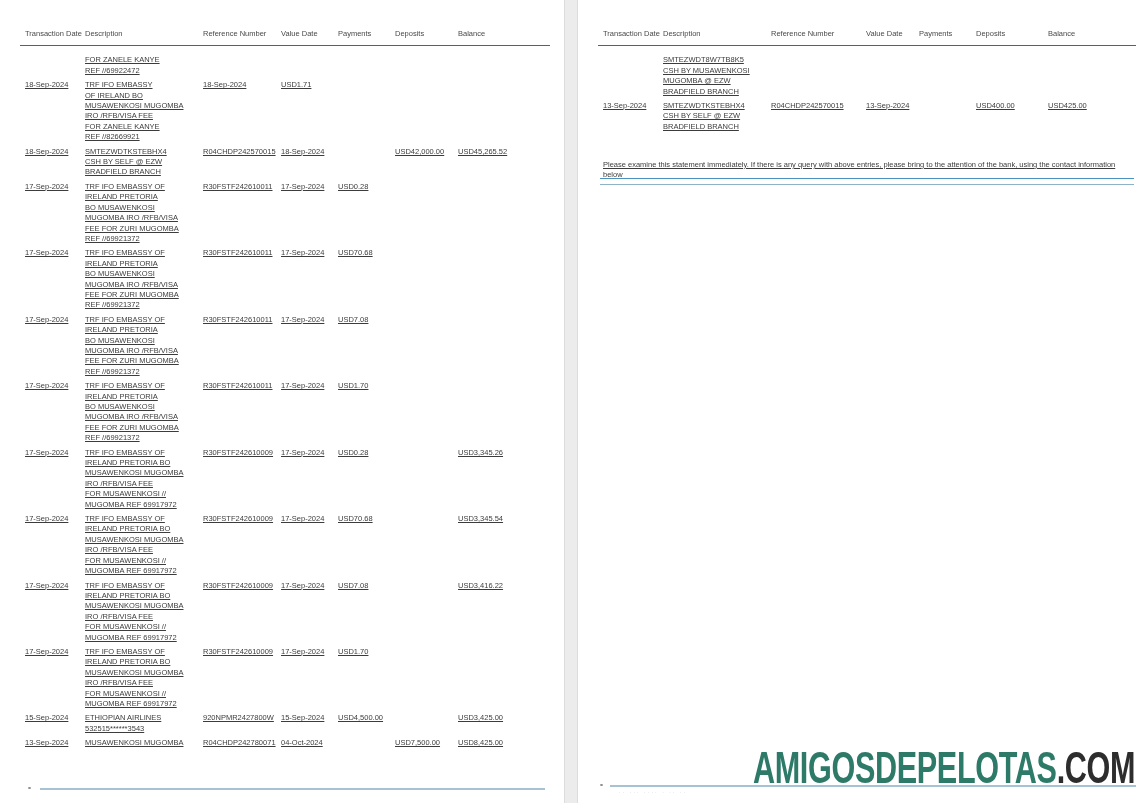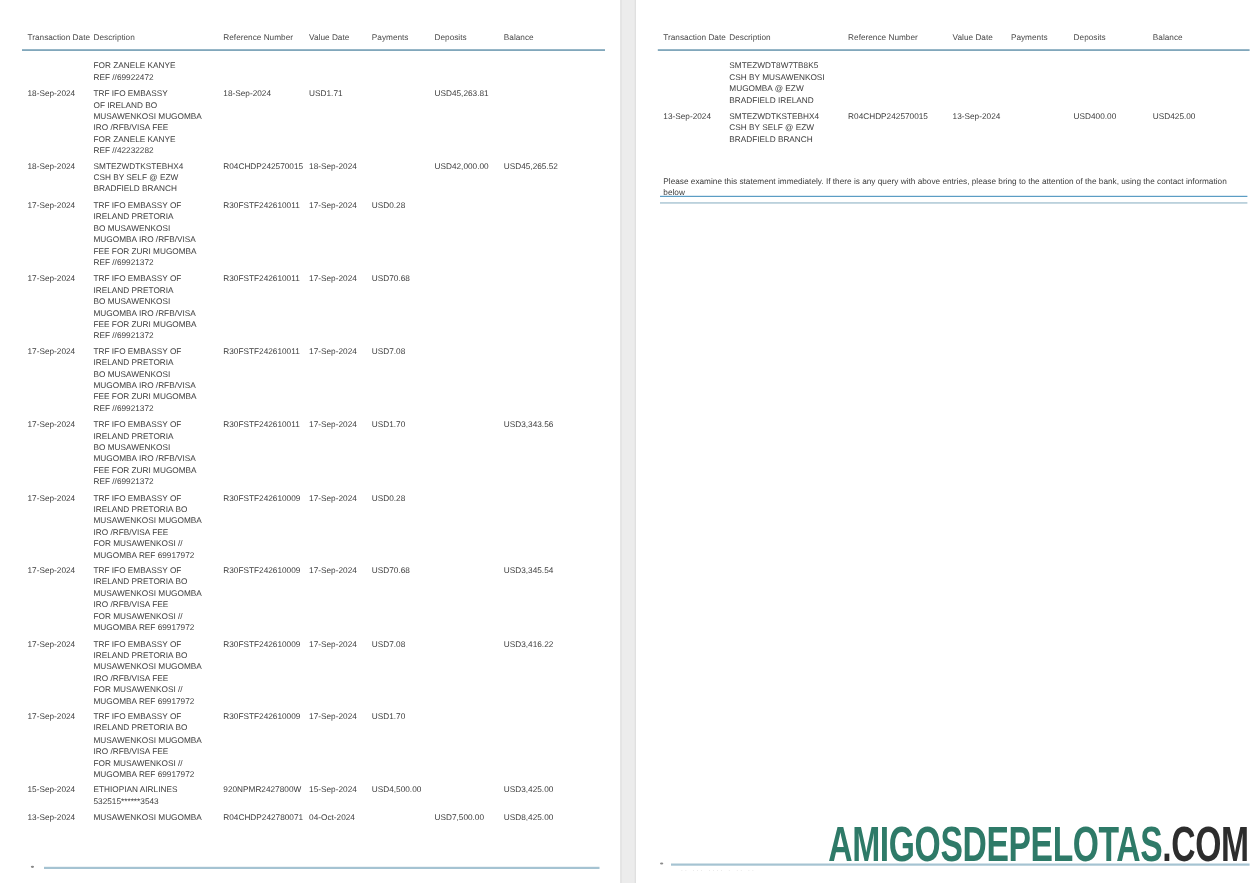--- a/index.html
+++ b/index.html
@@ -14,25 +14,25 @@
   .page-left  { left:20px;  width:530px; }
   .page-right { left:598px; width:538px; }
 
   .thead { padding:29px 0 6px 0; border-bottom:1.5px solid #2f6e8f; }
   .trow { display:grid; padding-left:5px; }
   .page-left  .trow { grid-template-columns:60px 118px 78px 57px 57px 63px 80px; }
   .page-right .trow { grid-template-columns:60px 108px 95px 53px 57px 72px 80px; }
   .thead .cell { color:#4a4a4a; }
 
   .rows { padding-top:9px; }
-  .row { margin-bottom:4px; }
+  .row { margin-bottom:4px;text-decoration:underline; }
   .cell { padding-right:2px; }
   .cell.desc { white-space:pre; }
 
-  .notice { position:absolute; left:5px; top:160px; width:533px; line-height:10px; }
+  .notice { position:absolute; left:5px; top:160px; width:533px; line-height:10px;text-decoration:underline; }
   .notice-line1 { position:absolute; left:2px; top:178px; width:534px; height:0;
                   border-top:1.2px solid #4a93be; }
   .notice-line2 { position:absolute; left:2px; top:184px; width:534px; height:0;
                   border-top:1px solid #8fb3c6; }
 
   .bottom-line { position:absolute; height:2px; background:#a5c3d2; }
   .bl-left  { left:40px;  top:788px; width:505px; }
   .bl-right { left:610px; top:785px; width:526px; }
   .page-dot { position:absolute; width:3px; height:2px; background:#8a8a8a; border-radius:50%; }
   .dot-left  { left:28px;  top:787px; }
@@ -76,25 +76,24 @@
     <div class="cell"></div>
   </div>
 
   <div class="trow row">
     <div class="cell">18-Sep-2024</div>
     <div class="cell desc">TRF IFO EMBASSY
 OF IRELAND BO
 MUSAWENKOSI MUGOMBA
 IRO /RFB/VISA FEE
 FOR ZANELE KANYE
-REF //42232282</div>
+REF //82669921</div>
     <div class="cell">18-Sep-2024</div>
     <div class="cell">USD1.71</div>
     <div class="cell"></div>
-    <div class="cell">USD45,263.81</div>
   </div>
 
   <div class="trow row">
     <div class="cell">18-Sep-2024</div>
     <div class="cell desc">SMTEZWDTKSTEBHX4
 CSH BY SELF @ EZW
 BRADFIELD BRANCH</div>
     <div class="cell">R04CHDP242570015</div>
     <div class="cell">18-Sep-2024</div>
     <div class="cell"></div>
@@ -149,35 +148,35 @@
     <div class="cell desc">TRF IFO EMBASSY OF
 IRELAND PRETORIA
 BO MUSAWENKOSI
 MUGOMBA IRO /RFB/VISA
 FEE FOR ZURI MUGOMBA
 REF //69921372</div>
     <div class="cell">R30FSTF242610011</div>
     <div class="cell">17-Sep-2024</div>
     <div class="cell">USD1.70</div>
     <div class="cell"></div>
-    <div class="cell">USD3,343.56</div>
   </div>
 
   <div class="trow row">
     <div class="cell">17-Sep-2024</div>
     <div class="cell desc">TRF IFO EMBASSY OF
 IRELAND PRETORIA BO
 MUSAWENKOSI MUGOMBA
 IRO /RFB/VISA FEE
 FOR MUSAWENKOSI //
 MUGOMBA REF 69917972</div>
     <div class="cell">R30FSTF242610009</div>
     <div class="cell">17-Sep-2024</div>
     <div class="cell">USD0.28</div>
     <div class="cell"></div>
+    <div class="cell">USD3,345.26</div>
   </div>
 
   <div class="trow row">
     <div class="cell">17-Sep-2024</div>
     <div class="cell desc">TRF IFO EMBASSY OF
 IRELAND PRETORIA BO
 MUSAWENKOSI MUGOMBA
 IRO /RFB/VISA FEE
 FOR MUSAWENKOSI //
 MUGOMBA REF 69917972</div>
@@ -253,21 +252,21 @@
         <div class="cell">Deposits</div>
         <div class="cell">Balance</div>
       </div>
     </div>
     <div class="rows">
   <div class="trow row">
     <div class="cell"></div>
     <div class="cell desc">SMTEZWDT8W7TB8K5
 CSH BY MUSAWENKOSI
 MUGOMBA @ EZW
-BRADFIELD IRELAND</div>
+BRADFIELD BRANCH</div>
     <div class="cell"></div>
     <div class="cell"></div>
     <div class="cell"></div>
     <div class="cell"></div>
     <div class="cell"></div>
   </div>
 
   <div class="trow row">
     <div class="cell">13-Sep-2024</div>
     <div class="cell desc">SMTEZWDTKSTEBHX4

